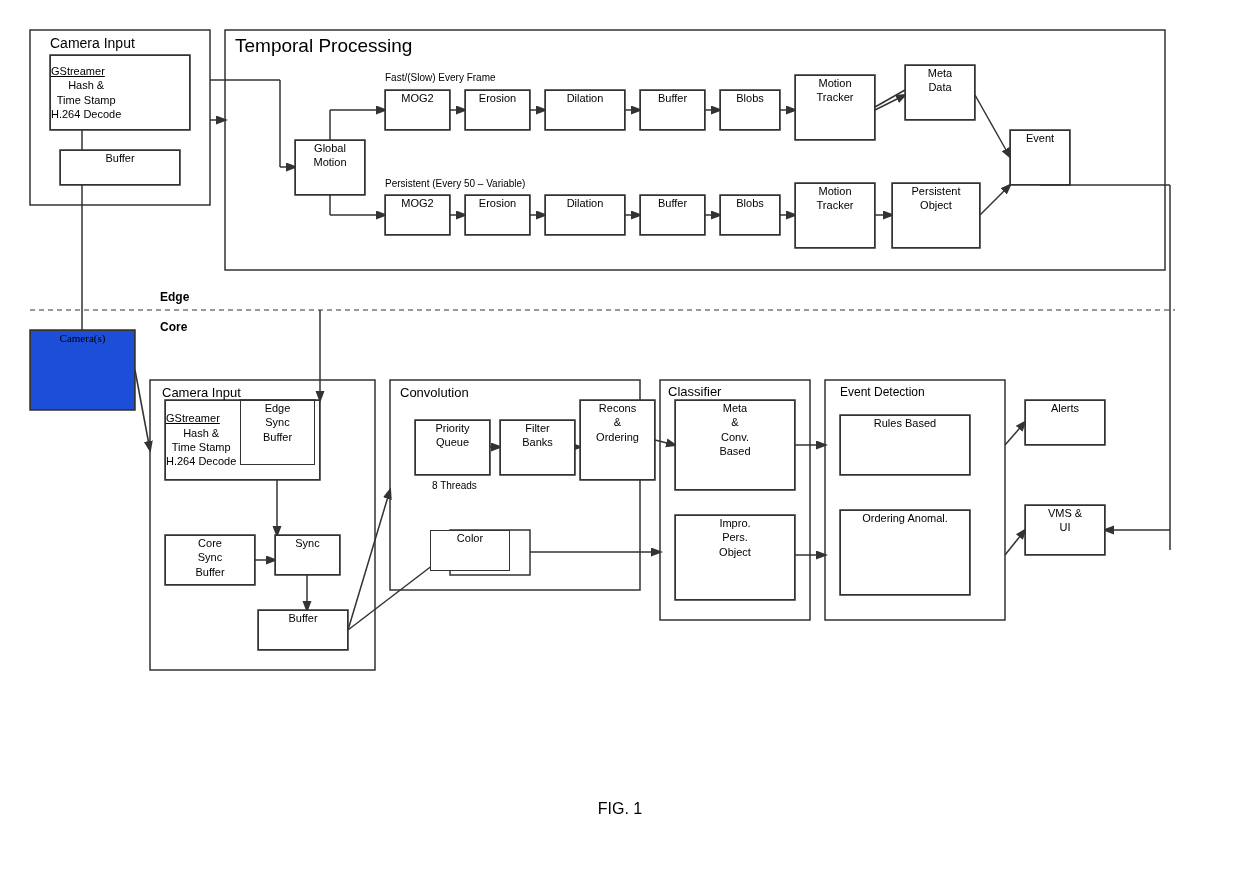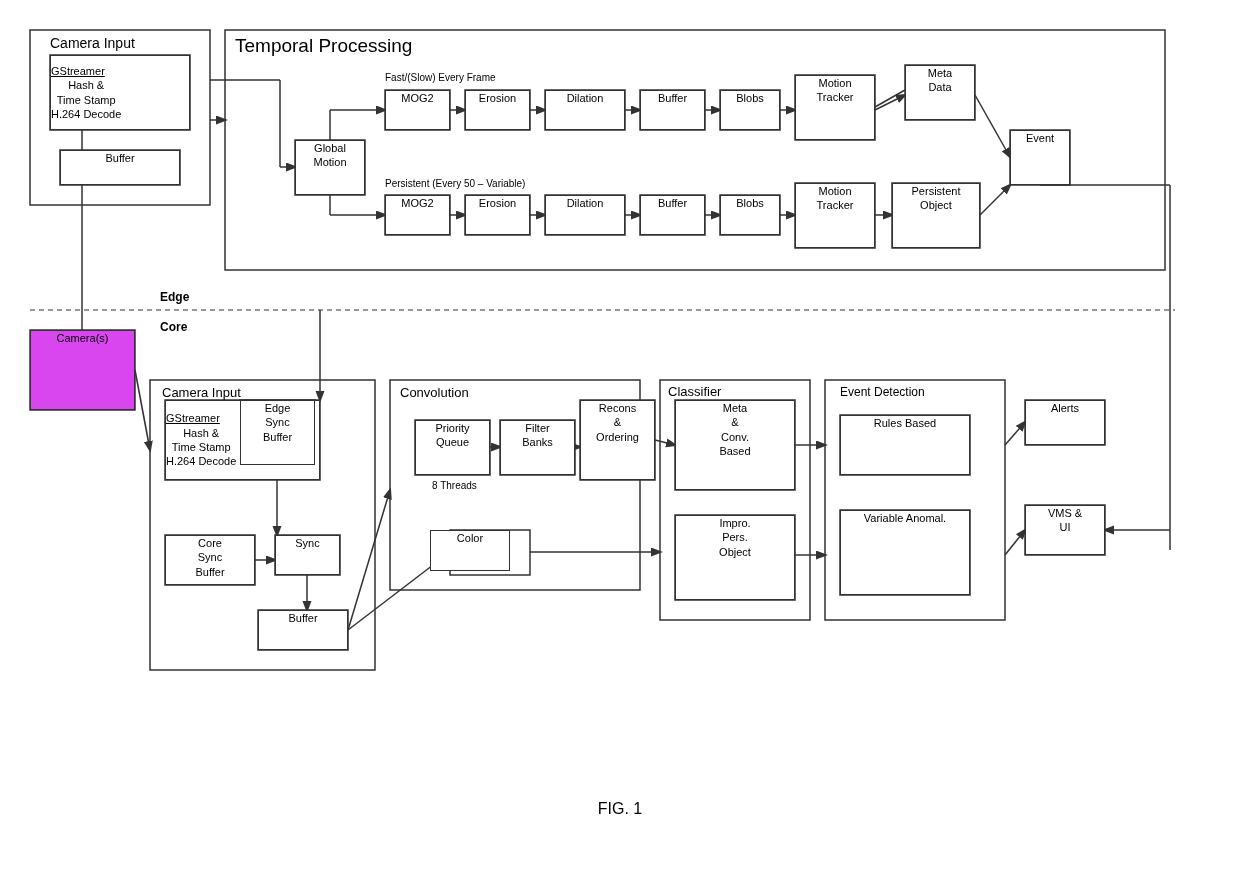--- a/index.html
+++ b/index.html
@@ -27,21 +27,22 @@
       border: 1.5px solid #333;
       background: #fff;
       display: flex;
       align-items: flex-start;
       justify-content: center;
       text-align: center;
       line-height: 1.3;
     }
 
     .box-shaded {
-      background: #d946ef;
+      background: #1d4ed8;
+      font-family: Liberation Serif, serif;
     }
 
     
     .section-label {
       position: absolute;
       font-size: 14px;
       font-weight: normal;
     }
 
     
@@ -319,21 +320,21 @@
   <div class="box" style="left:675px; top:400px; width:120px; height:90px;">Meta<br>&amp;<br>Conv.<br>Based</div>
 
   <div class="box" style="left:675px; top:515px; width:120px; height:85px;">Impro.<br>Pers.<br>Object</div>
 
   <div class="section-label" style="left:840px; top:385px; font-size:12px;">Event
 Detection</div>
 
   <div class="box" style="left:840px; top:415px; width:130px; height:60px;">Rules
 Based</div>
 
-  <div class="box" style="left:840px; top:510px; width:130px; height:85px;">Variable
+  <div class="box" style="left:840px; top:510px; width:130px; height:85px;">Ordering
 Anomal.</div>
 
   <div class="box" style="left:1025px; top:400px; width:80px; height:45px;">Alerts</div>
 
   <div class="box" style="left:1025px; top:505px; width:80px; height:50px;">VMS &amp;<br>UI</div>
 
   <div class="fig-label" style="left:560px; top:800px; width:120px;">FIG. 1</div>
 
 </div>
 

